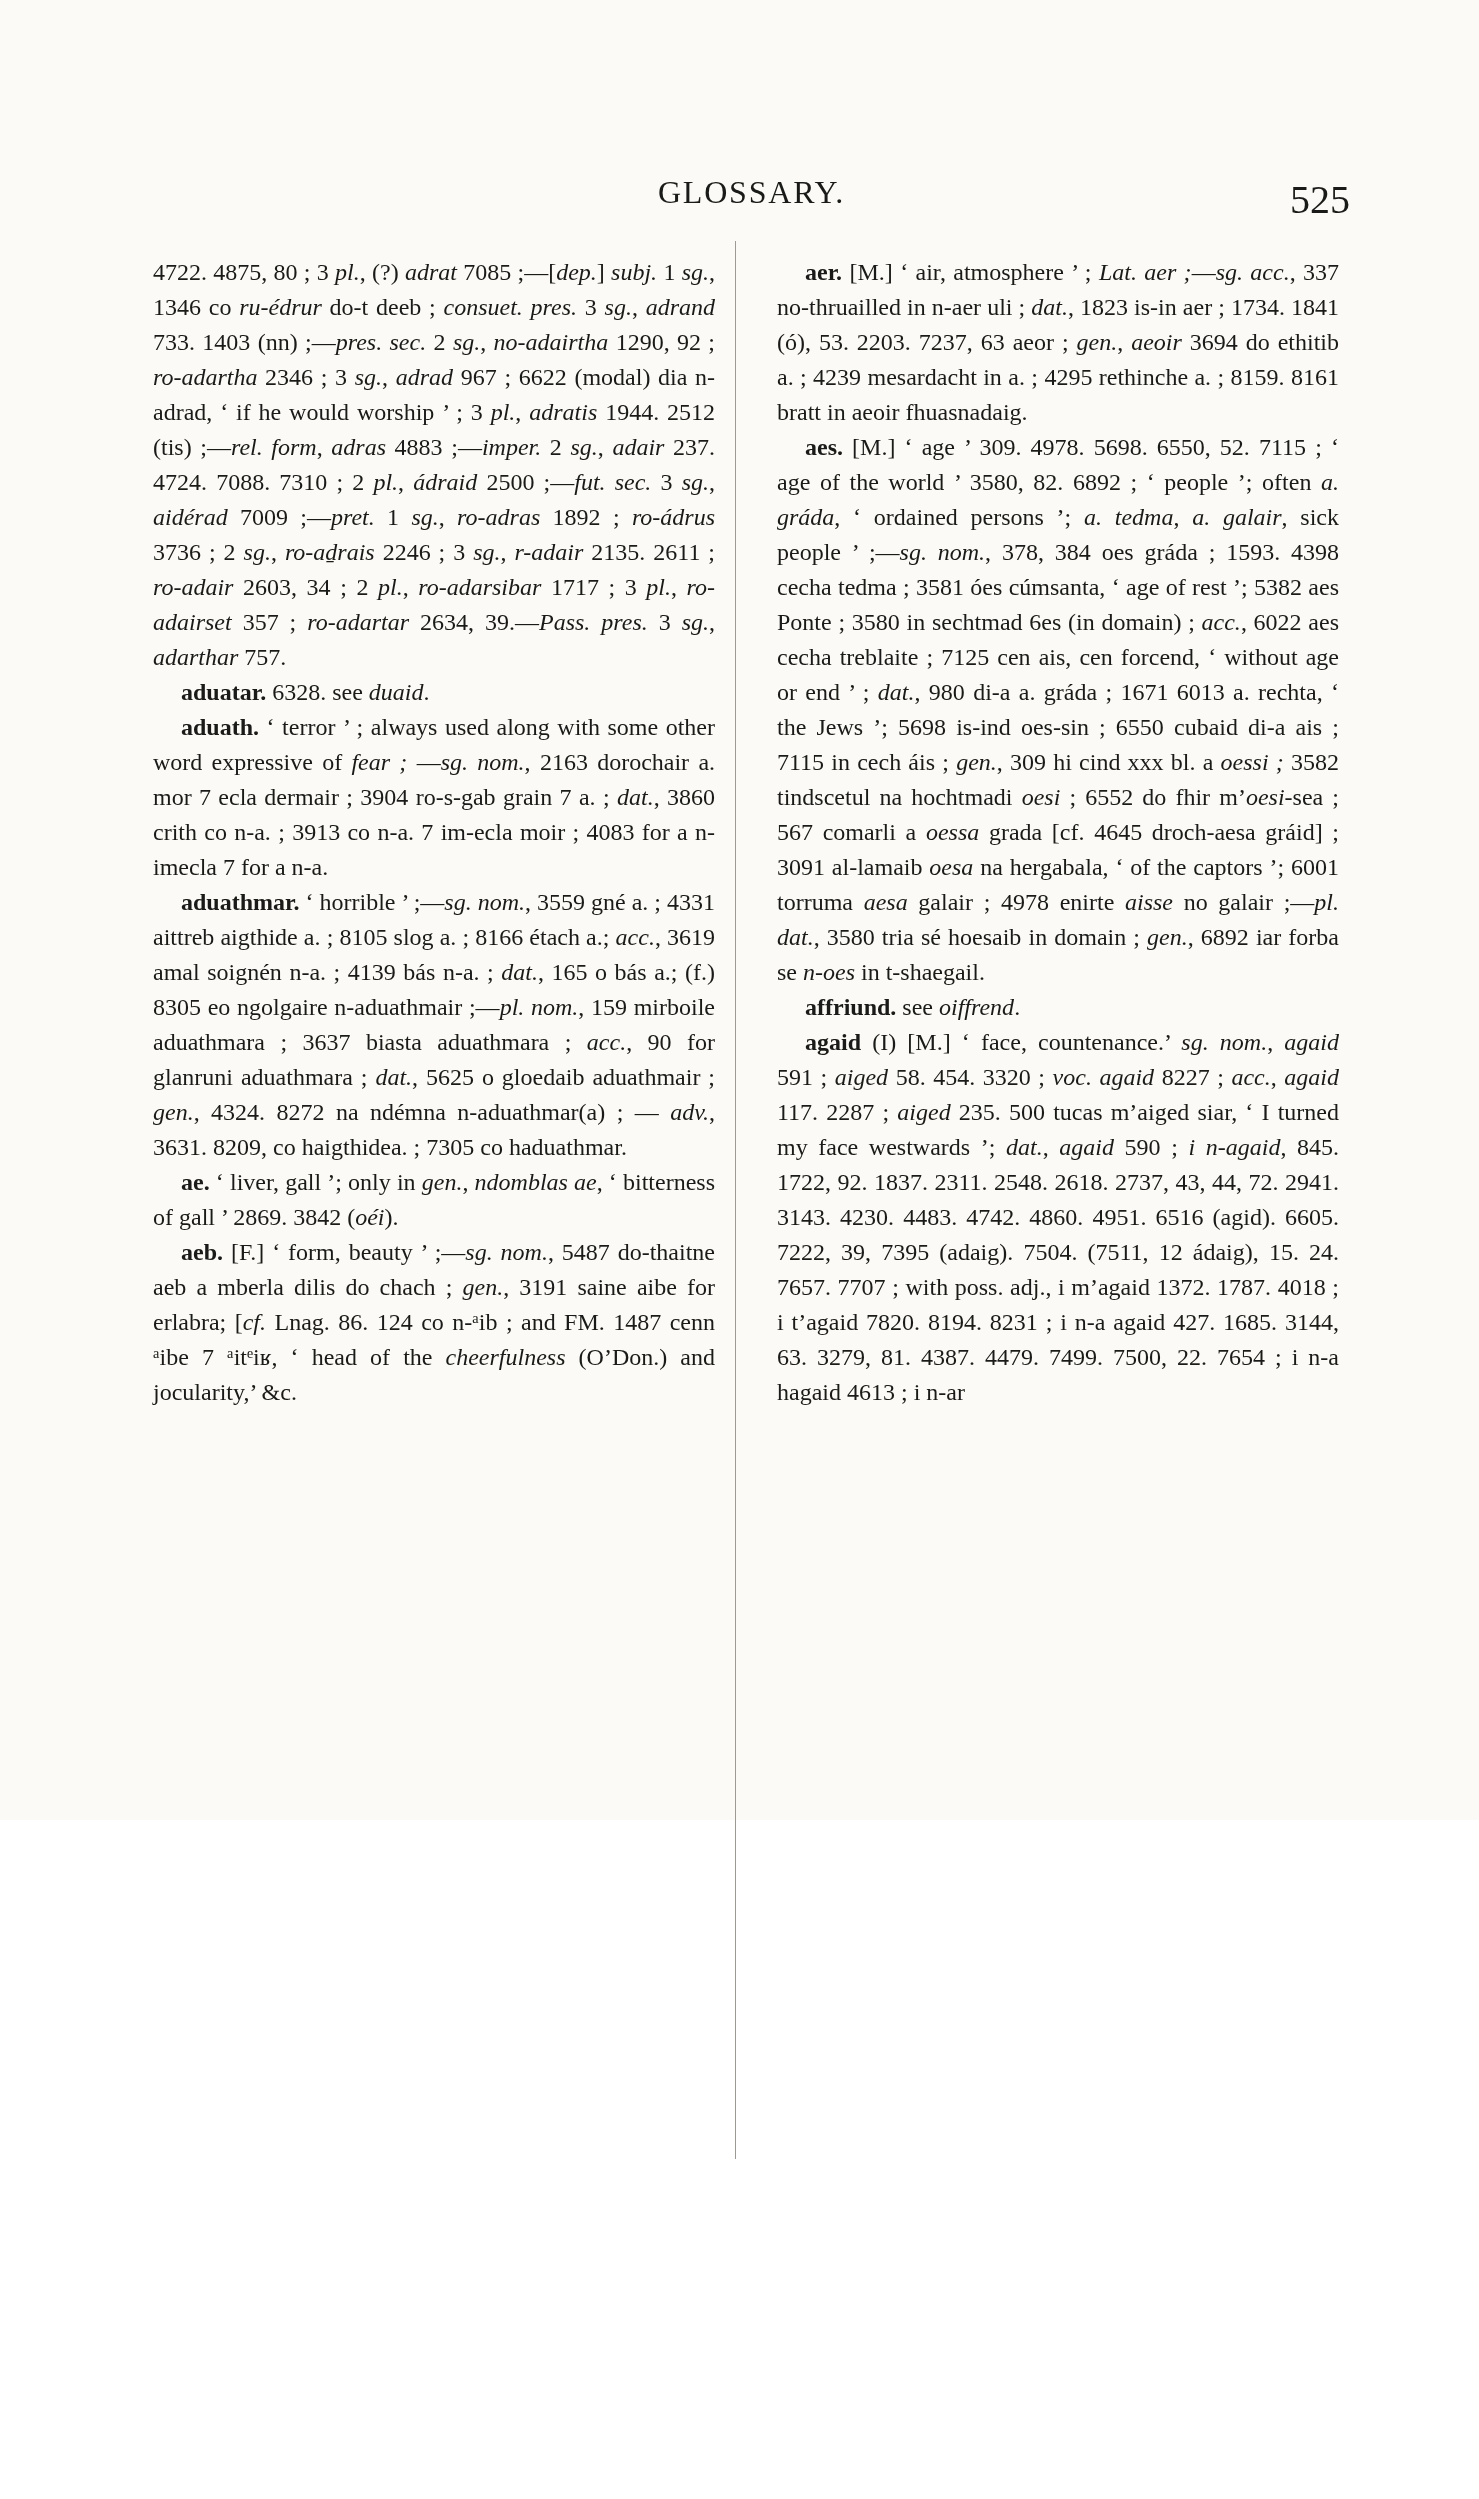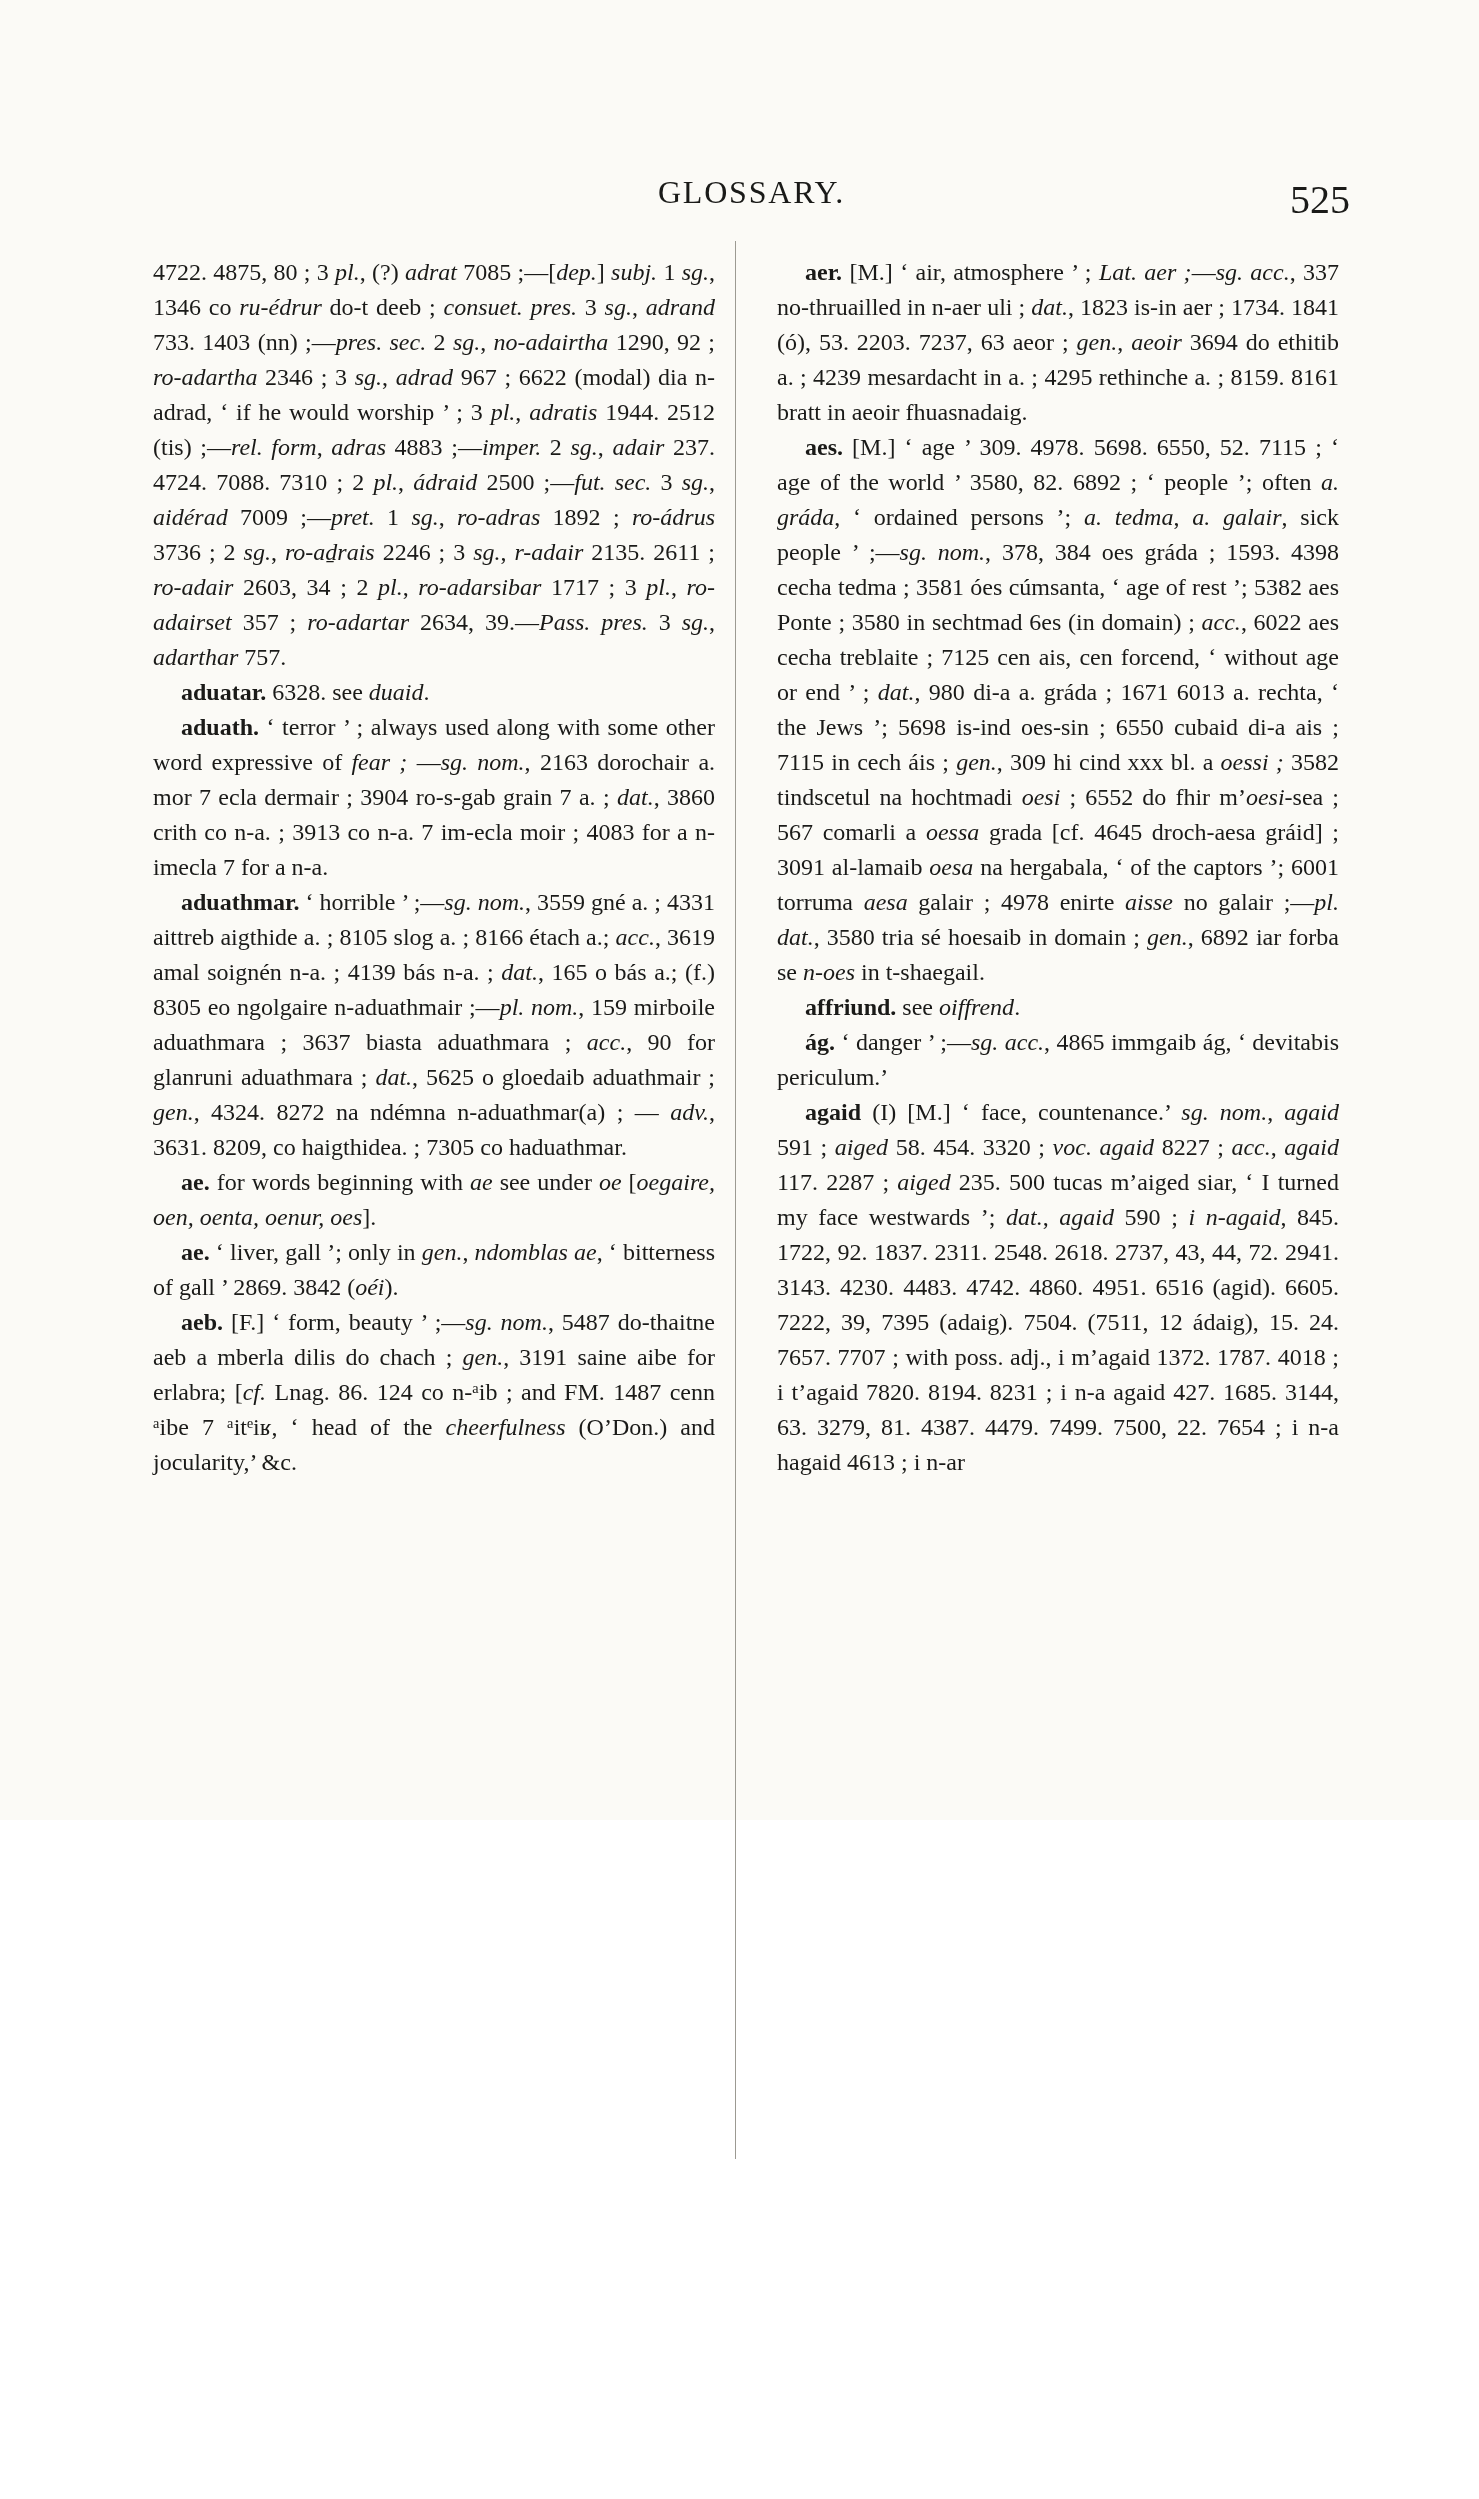--- a/index.html
+++ b/index.html
@@ -98,29 +98,27 @@
       <div class="header-folio">525</div>
     </div>
 
     <div class="columns">
 
       <div class="col">
         <p class="entry cont">4722. 4875, 80 ; 3 <i>pl.</i>, (?) <i>adrat</i> 7085 ;—[<i>dep.</i>] <i>subj.</i> 1 <i>sg.</i>, 1346 co <i>ru-édrur</i> do-t deeb ; <i>consuet. pres.</i> 3 <i>sg.</i>, <i>adrand</i> 733. 1403 (nn) ;—<i>pres. sec.</i> 2 <i>sg.</i>, <i>no-adairtha</i> 1290, 92 ; <i>ro-adartha</i> 2346 ; 3 <i>sg.</i>, <i>adrad</i> 967 ; 6622 (modal) dia n-adrad, ‘ if he would worship ’ ; 3 <i>pl.</i>, <i>adratis</i> 1944. 2512 (tis) ;—<i>rel. form</i>, <i>adras</i> 4883 ;—<i>imper.</i> 2 <i>sg.</i>, <i>adair</i> 237. 4724. 7088. 7310 ; 2 <i>pl.</i>, <i>ádraid</i> 2500 ;—<i>fut. sec.</i> 3 <i>sg.</i>, <i>aidérad</i> 7009 ;—<i>pret.</i> 1 <i>sg.</i>, <i>ro-adras</i> 1892 ; <i>ro-ádrus</i> 3736 ; 2 <i>sg.</i>, <i>ro-aḏrais</i> 2246 ; 3 <i>sg.</i>, <i>r-adair</i> 2135. 2611 ; <i>ro-adair</i> 2603, 34 ; 2 <i>pl.</i>, <i>ro-adarsibar</i> 1717 ; 3 <i>pl.</i>, <i>ro-adairset</i> 357 ; <i>ro-adartar</i> 2634, 39.—<i>Pass. pres.</i> 3 <i>sg.</i>, <i>adarthar</i> 757.</p>
         <p class="entry hang"><b>aduatar.</b> 6328. see <i>duaid</i>.</p>
         <p class="entry hang"><b>aduath.</b> ‘ terror ’ ; always used along with some other word expressive of <i>fear ;</i> —<i>sg. nom.</i>, 2163 dorochair a. mor 7 ecla dermair ; 3904 ro-s-gab grain 7 a. ; <i>dat.</i>, 3860 crith co n-a. ; 3913 co n-a. 7 im-ecla moir ; 4083 for a n-imecla 7 for a n-a.</p>
         <p class="entry hang"><b>aduathmar.</b> ‘ horrible ’ ;—<i>sg. nom.</i>, 3559 gné a. ; 4331 aittreb aigthide a. ; 8105 slog a. ; 8166 étach a.; <i>acc.</i>, 3619 amal soignén n-a. ; 4139 bás n-a. ; <i>dat.</i>, 165 o bás a.; (f.) 8305 eo ngolgaire n-aduathmair ;—<i>pl. nom.</i>, 159 mirboile aduathmara ; 3637 biasta aduathmara ; <i>acc.</i>, 90 for glanruni aduathmara ; <i>dat.</i>, 5625 o gloedaib aduathmair ; <i>gen.</i>, 4324. 8272 na ndémna n-aduathmar(a) ; — <i>adv.</i>, 3631. 8209, co haigthidea. ; 7305 co haduathmar.</p>
-        <p class="entry hang"><b>ae.</b> for words beginning with <i>ae</i> see under <i>oe</i> [<i>oegaire, oen, oenta, oenur, oes</i>].</p>
         <p class="entry hang"><b>ae.</b> ‘ liver, gall ’; only in <i>gen.</i>, <i>ndomblas ae</i>, ‘ bitterness of gall ’ 2869. 3842 (<i>oéi</i>).</p>
         <p class="entry hang"><b>aeb.</b> [F.] ‘ form, beauty ’ ;—<i>sg. nom.</i>, 5487 do-thaitne aeb a mberla dilis do chach ; <i>gen.</i>, 3191 saine aibe for erlabra; [<i>cf.</i> Lnag. 86. 124 co n-ᵃib ; and FM. 1487 cenn ᵃibe 7 ᵃitᵉiʁ, ‘ head of the <i>cheerfulness</i> (O’Don.) and jocularity,’ &amp;c.</p>
       </div>
 
       <div class="col">
         <p class="entry hang"><b>aer.</b> [M.] ‘ air, atmosphere ’ ; <i>Lat. aer ;</i>—<i>sg. acc.</i>, 337 no-thruailled in n-aer uli ; <i>dat.</i>, 1823 is-in aer ; 1734. 1841 (ó), 53. 2203. 7237, 63 aeor ; <i>gen.</i>, <i>aeoir</i> 3694 do ethitib a. ; 4239 mesardacht in a. ; 4295 rethinche a. ; 8159. 8161 bratt in aeoir fhuasnadaig.</p>
         <p class="entry hang"><b>aes.</b> [M.] ‘ age ’ 309. 4978. 5698. 6550, 52. 7115 ; ‘ age of the world ’ 3580, 82. 6892 ; ‘ people ’; often <i>a. gráda</i>, ‘ ordained persons ’; <i>a. tedma</i>, <i>a. galair</i>, sick people ’ ;—<i>sg. nom.</i>, 378, 384 oes gráda ; 1593. 4398 cecha tedma ; 3581 óes cúmsanta, ‘ age of rest ’; 5382 aes Ponte ; 3580 in sechtmad 6es (in domain) ; <i>acc.</i>, 6022 aes cecha treblaite ; 7125 cen ais, cen forcend, ‘ without age or end ’ ; <i>dat.</i>, 980 di-a a. gráda ; 1671 6013 a. rechta, ‘ the Jews ’; 5698 is-ind oes-sin ; 6550 cubaid di-a ais ; 7115 in cech áis ; <i>gen.</i>, 309 hi cind xxx bl. a <i>oessi ;</i> 3582 tindscetul na hochtmadi <i>oesi</i> ; 6552 do fhir m’<i>oesi</i>-sea ; 567 comarli a <i>oessa</i> grada [cf. 4645 droch-aesa gráid] ; 3091 al-lamaib <i>oesa</i> na hergabala, ‘ of the captors ’; 6001 torruma <i>aesa</i> galair ; 4978 enirte <i>aisse</i> no galair ;—<i>pl. dat.</i>, 3580 tria sé hoesaib in domain ; <i>gen.</i>, 6892 iar forba se <i>n-oes</i> in t-shaegail.</p>
         <p class="entry hang"><b>affriund.</b> see <i>oiffrend</i>.</p>
-        <p class="entry hang"><b>ág.</b> ‘ danger ’ ;—<i>sg. acc.</i>, 4865 immgaib ág, ‘ devitabis periculum.’</p>
         <p class="entry hang"><b>agaid</b> (I) [M.] ‘ face, countenance.’ <i>sg. nom.</i>, <i>agaid</i> 591 ; <i>aiged</i> 58. 454. 3320 ; <i>voc. agaid</i> 8227 ; <i>acc.</i>, <i>agaid</i> 117. 2287 ; <i>aiged</i> 235. 500 tucas m’aiged siar, ‘ I turned my face westwards ’; <i>dat.</i>, <i>agaid</i> 590 ; <i>i n-agaid</i>, 845. 1722, 92. 1837. 2311. 2548. 2618. 2737, 43, 44, 72. 2941. 3143. 4230. 4483. 4742. 4860. 4951. 6516 (agid). 6605. 7222, 39, 7395 (adaig). 7504. (7511, 12 ádaig), 15. 24. 7657. 7707 ; with poss. adj., i m’agaid 1372. 1787. 4018 ; i t’agaid 7820. 8194. 8231 ; i n-a agaid 427. 1685. 3144, 63. 3279, 81. 4387. 4479. 7499. 7500, 22. 7654 ; i n-a hagaid 4613 ; i n-ar</p>
       </div>
 
     </div>
   </div>
 </div>
 
 
 </body></html>

